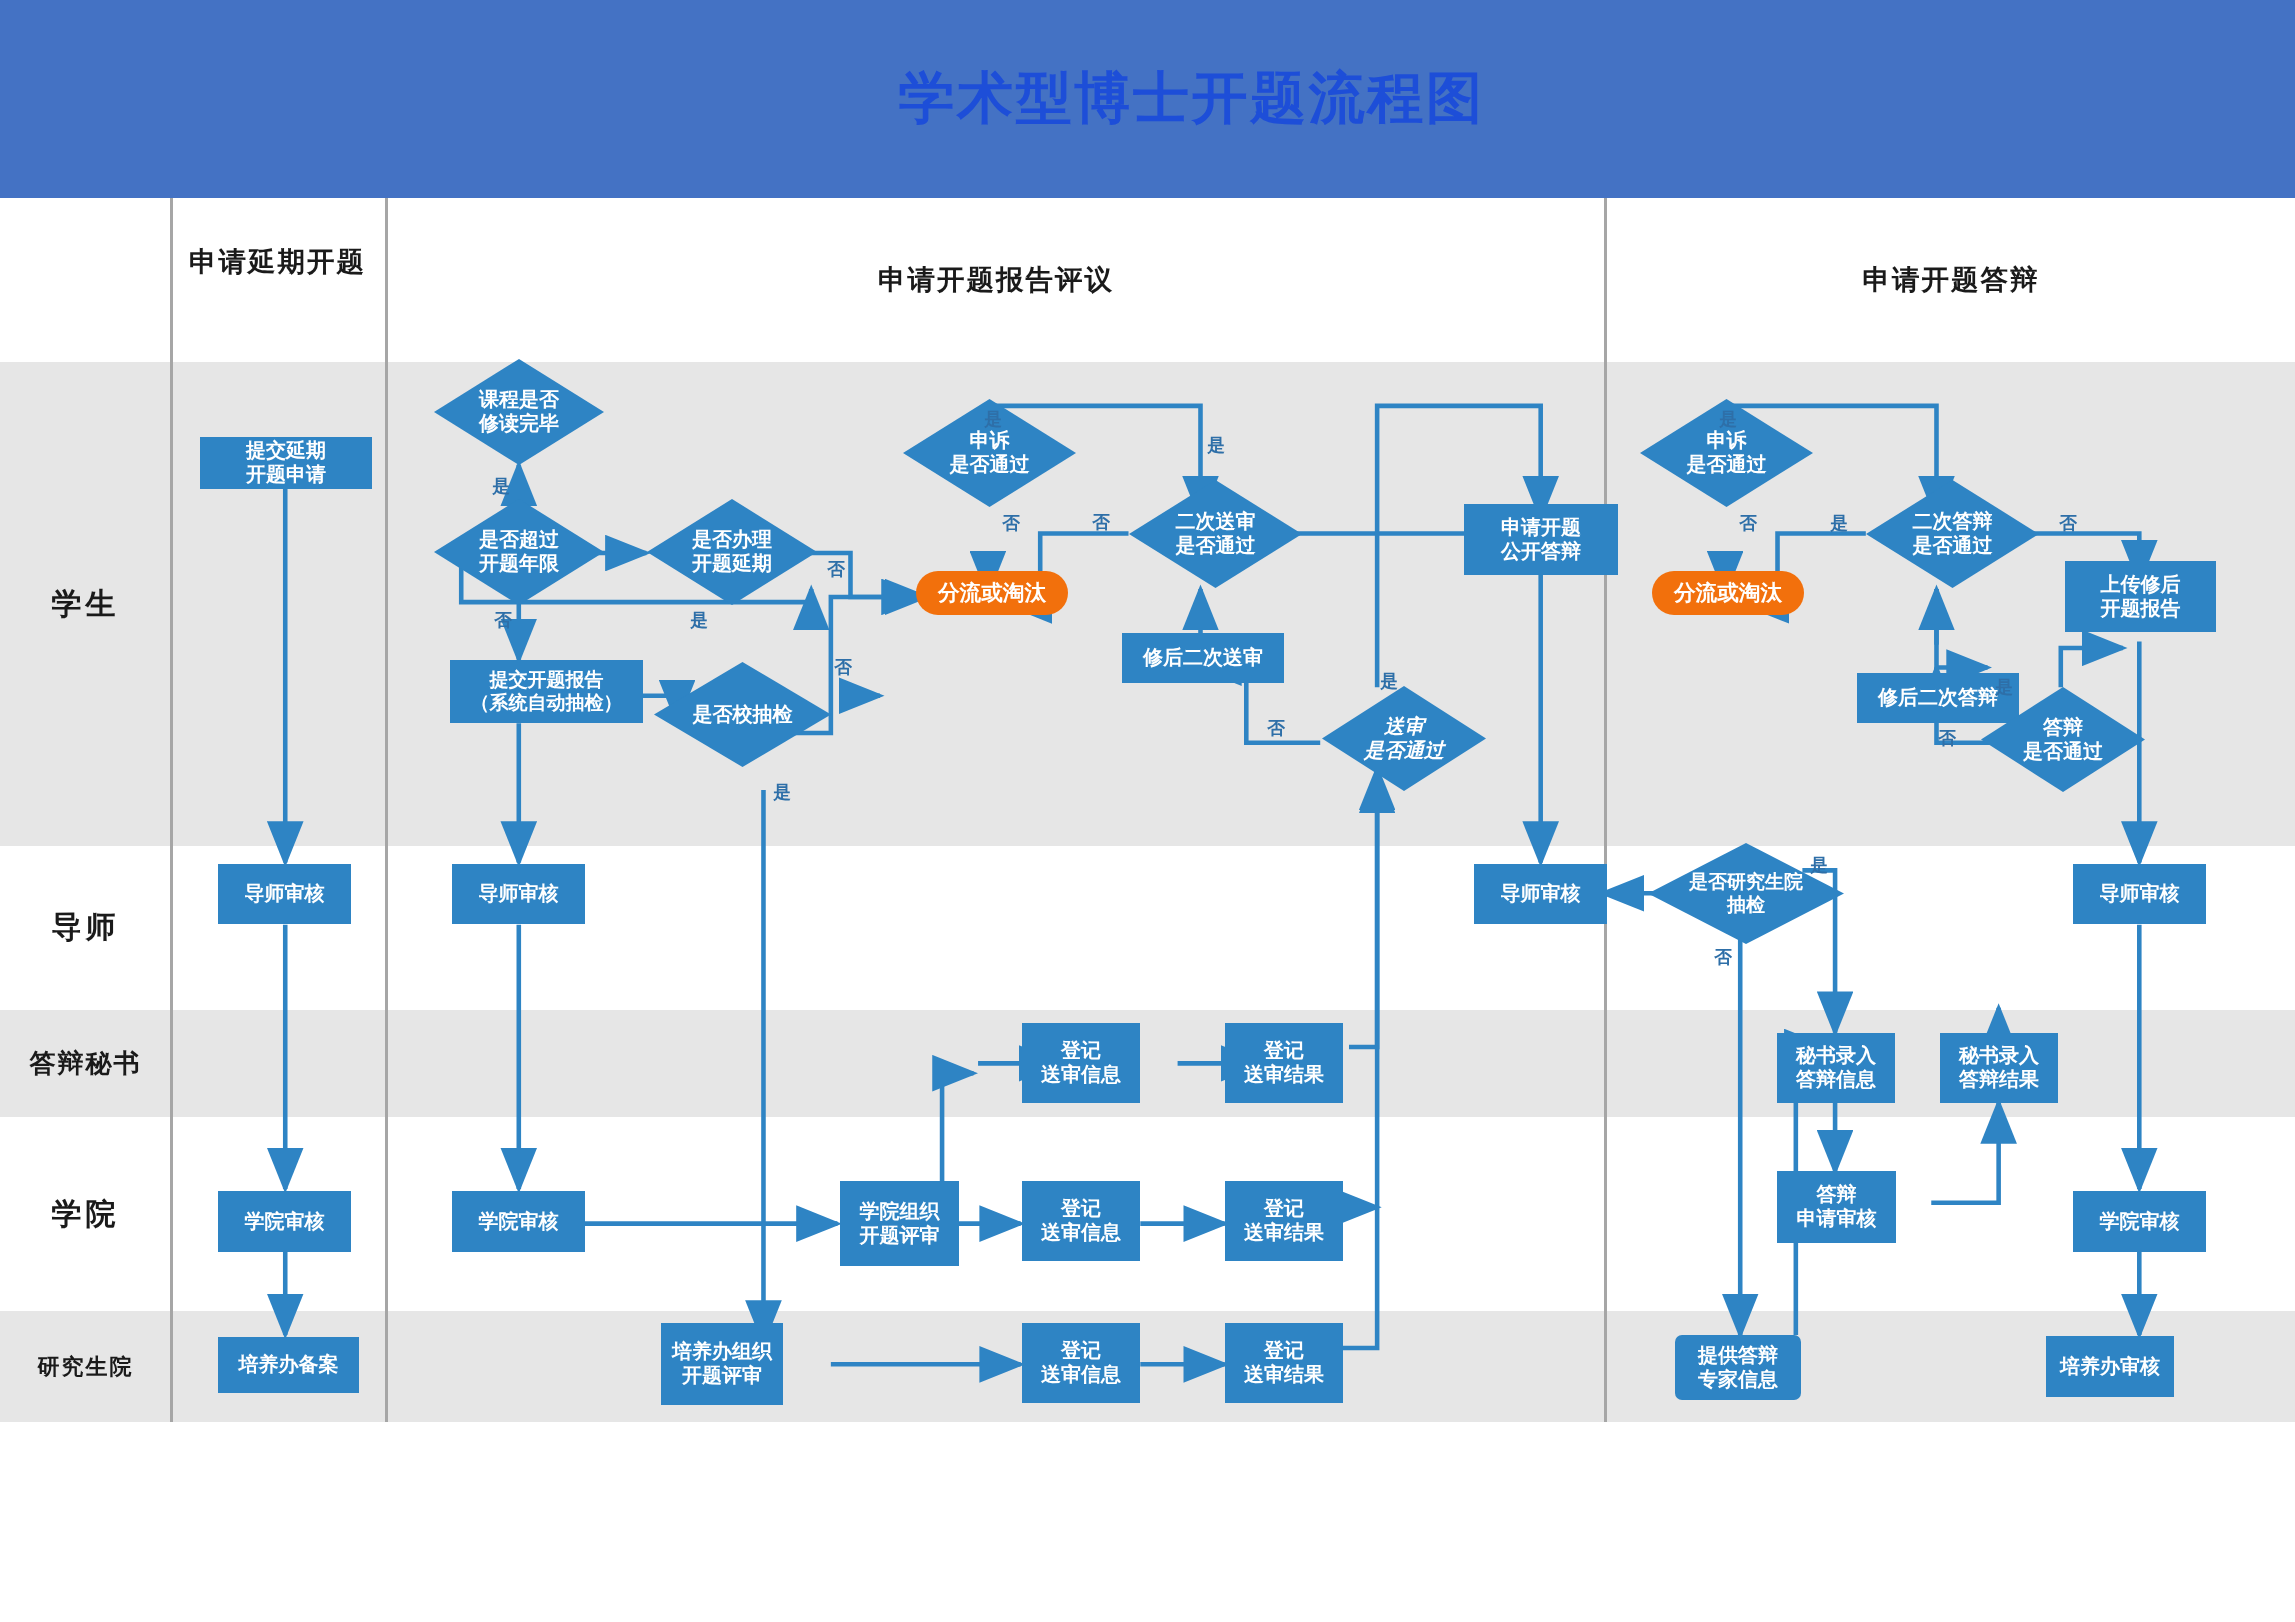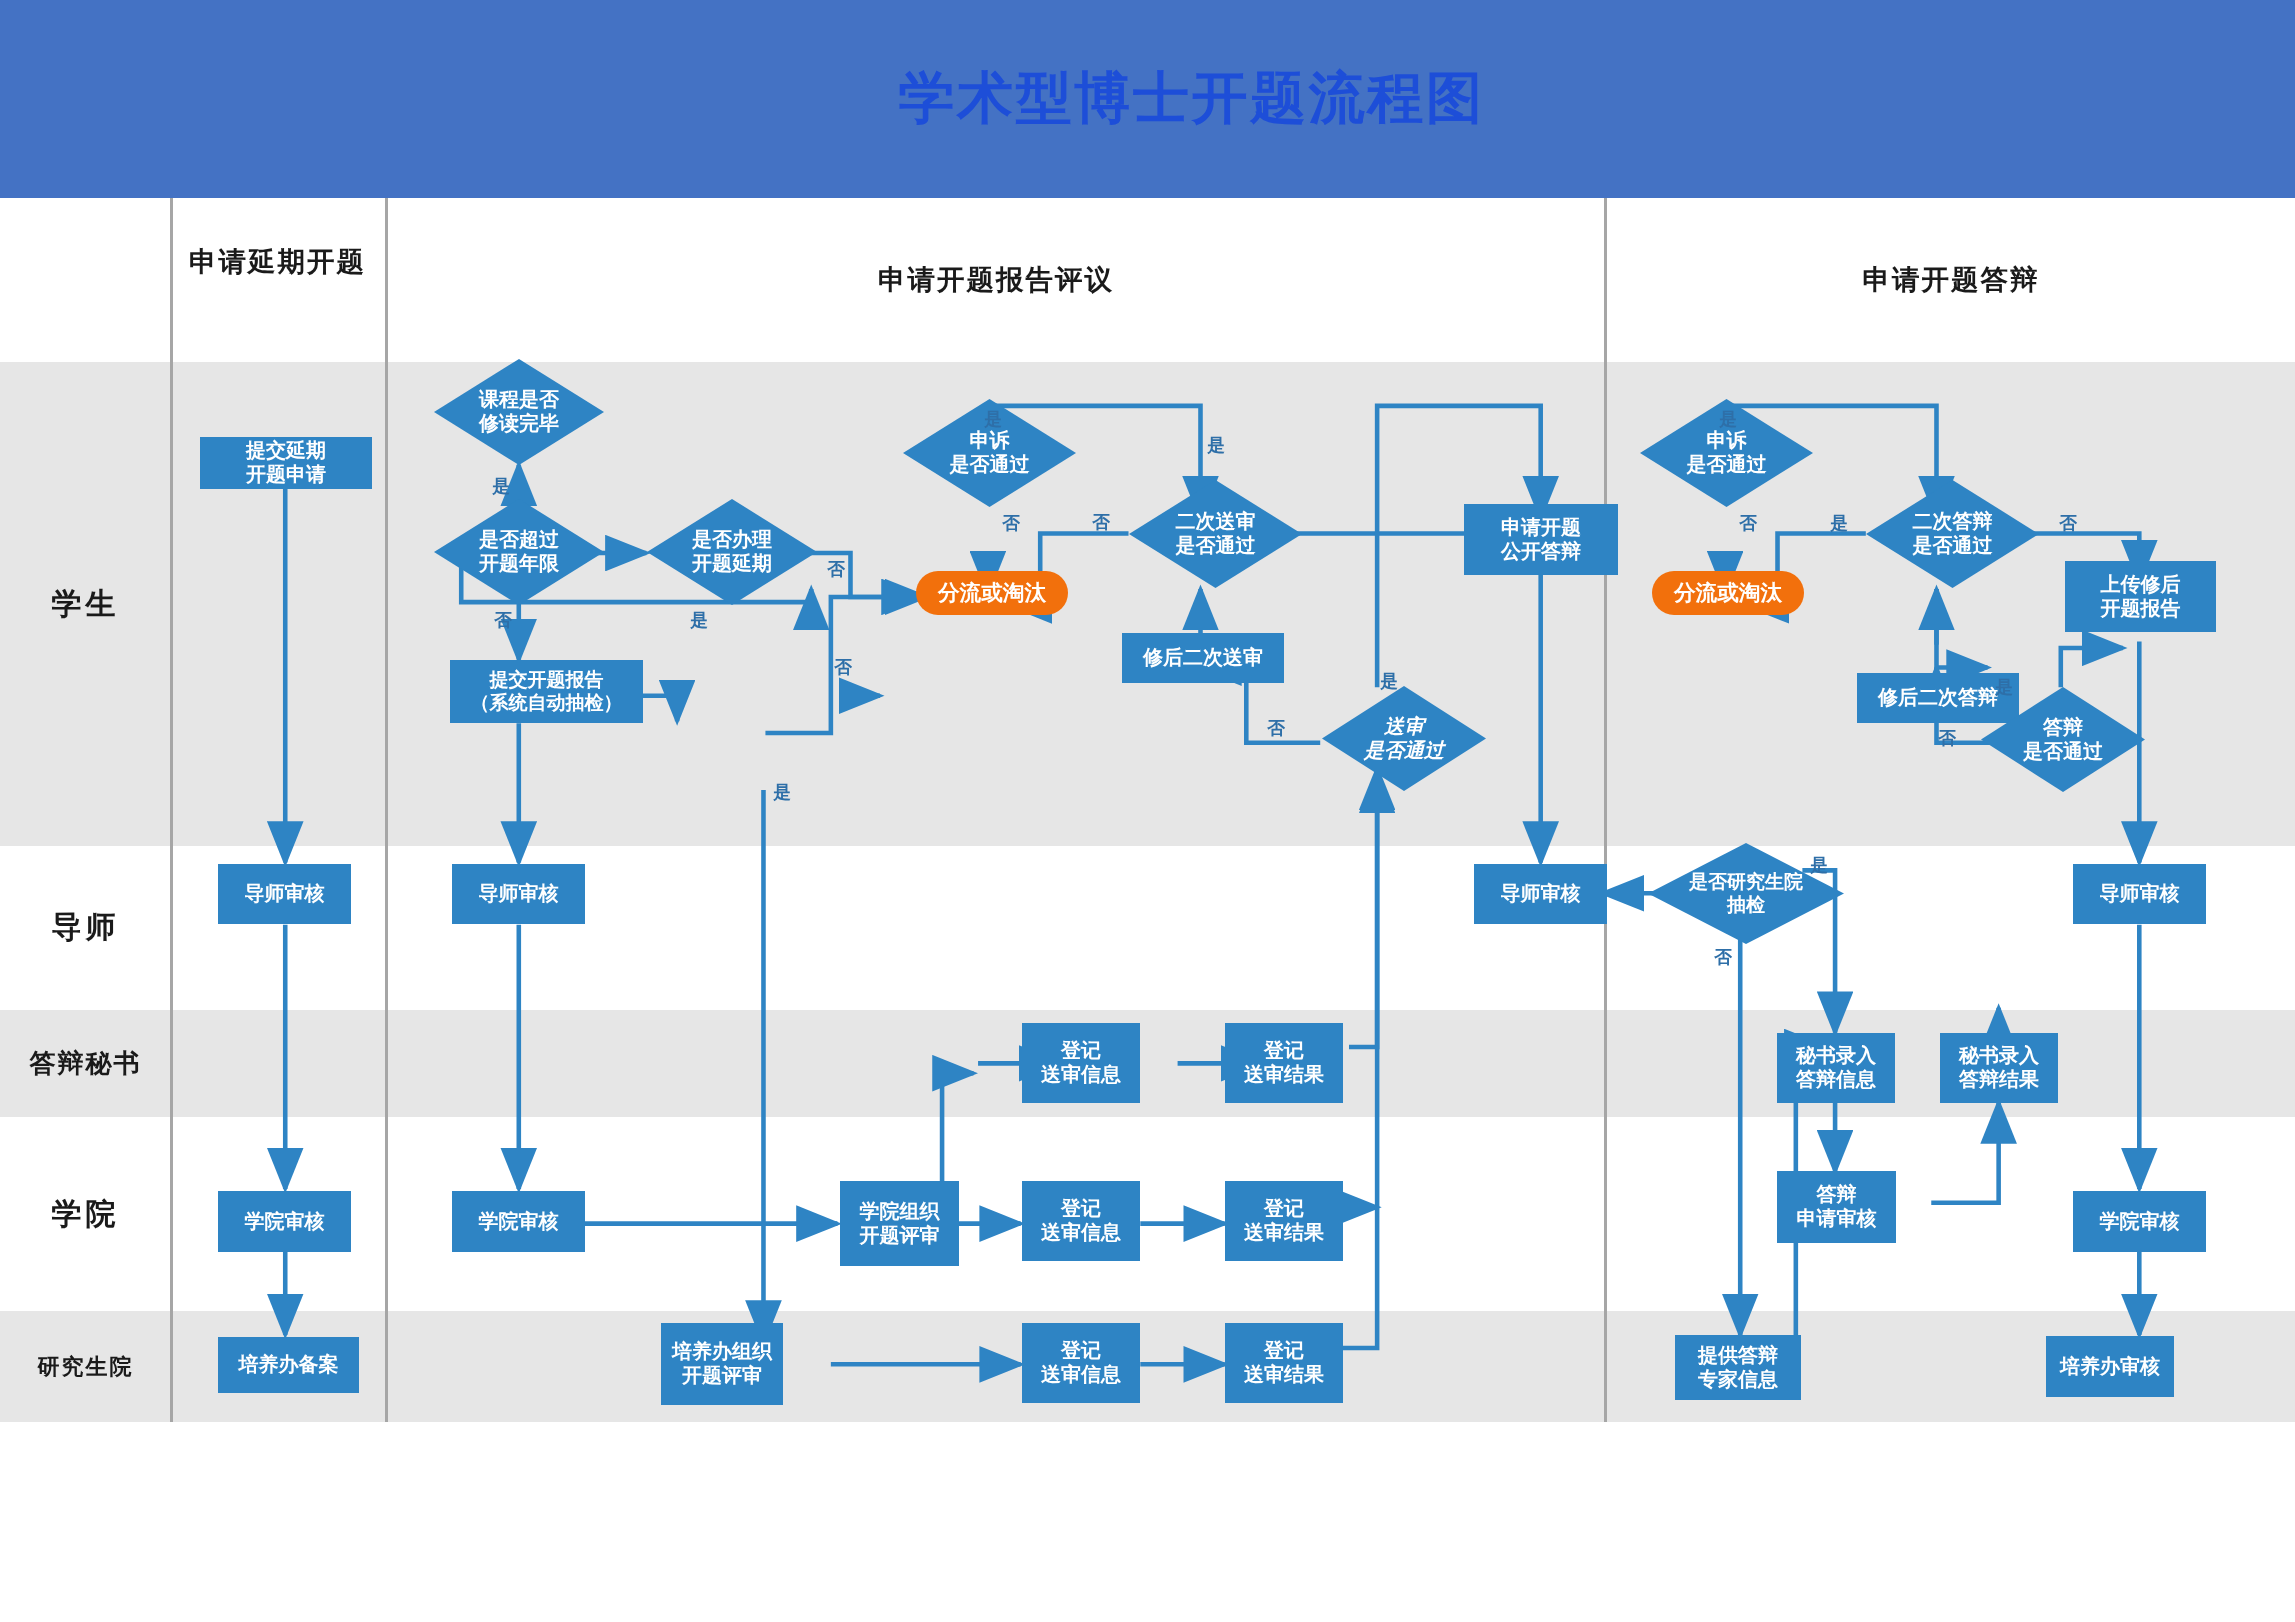--- a/index.html
+++ b/index.html
@@ -174,20 +174,24 @@
 
   <div class="dnode" style="left:647px;top:499px;width:170px;height:106px;">
     <div class="dshape"></div>
     <div class="dtext">是否办理
 开题延期</div>
     </div>
 
   <div class="node" style="left:450px;top:660px;width:193px;height:63px;font-size:19px;">提交开题报告
 （系统自动抽检）</div>
 
+  <div class="dnode" style="left:654px;top:662px;width:177px;height:105px;">
+    <div class="dshape"></div>
+    <div class="dtext">是否校抽检</div>
+    </div>
 
   <div class="dnode" style="left:903px;top:399px;width:173px;height:108px;">
     <div class="dshape"></div>
     <div class="dtext">申诉
 是否通过</div>
     </div>
 
   <div class="node term" style="left:916px;top:571px;width:152px;height:44px;">分流或淘汰</div>
 
   <div class="dnode" style="left:1129px;top:480px;width:173px;height:108px;">
@@ -265,21 +269,21 @@
 
   <div class="node" style="left:1777px;top:1033px;width:118px;height:70px;">秘书录入
 答辩信息</div>
   <div class="node" style="left:1940px;top:1033px;width:118px;height:70px;">秘书录入
 答辩结果</div>
 
   <div class="node" style="left:1777px;top:1171px;width:119px;height:72px;">答辩
 申请审核</div>
   <div class="node" style="left:2073px;top:1191px;width:133px;height:61px;">学院审核</div>
 
-  <div class="node" style="left:1675px;top:1335px;width:126px;height:65px;">提供答辩
+  <div class="node" style="left:1675px;top:1335px;width:126px;height:65px;border-radius:7px;">提供答辩
 专家信息</div>
   <div class="node" style="left:2046px;top:1336px;width:128px;height:61px;">培养办审核</div>
 
   <div class="edge-lbl" style="left:501px;top:486px;">是</div>
   <div class="edge-lbl" style="left:503px;top:620px;">否</div>
   <div class="edge-lbl" style="left:699px;top:620px;">是</div>
   <div class="edge-lbl" style="left:836px;top:569px;">否</div>
   <div class="edge-lbl" style="left:843px;top:667px;">否</div>
   <div class="edge-lbl" style="left:782px;top:792px;">是</div>
   <div class="edge-lbl" style="left:993px;top:419px;">是</div>

